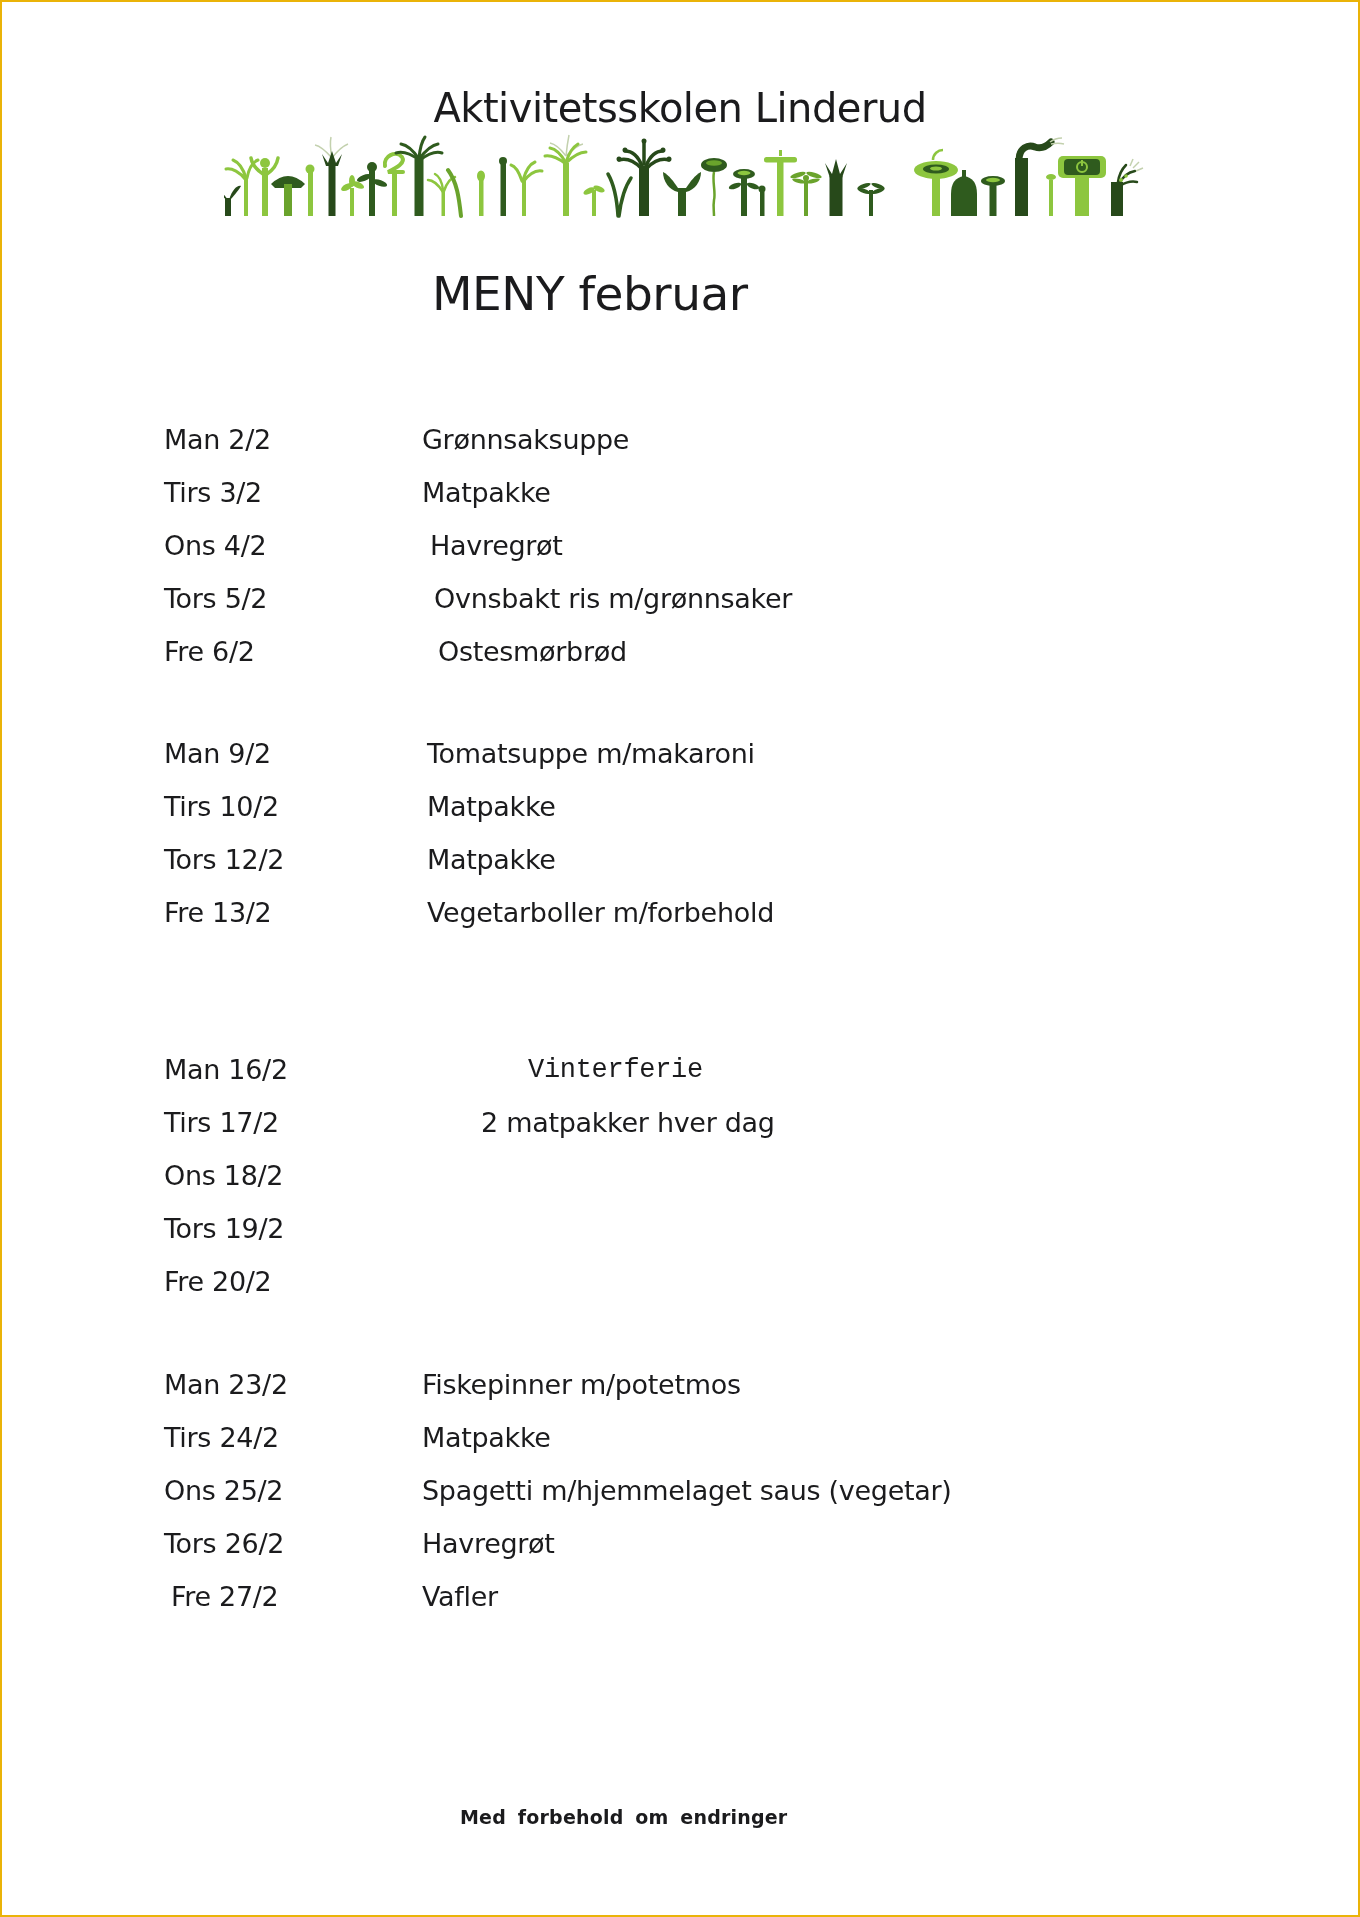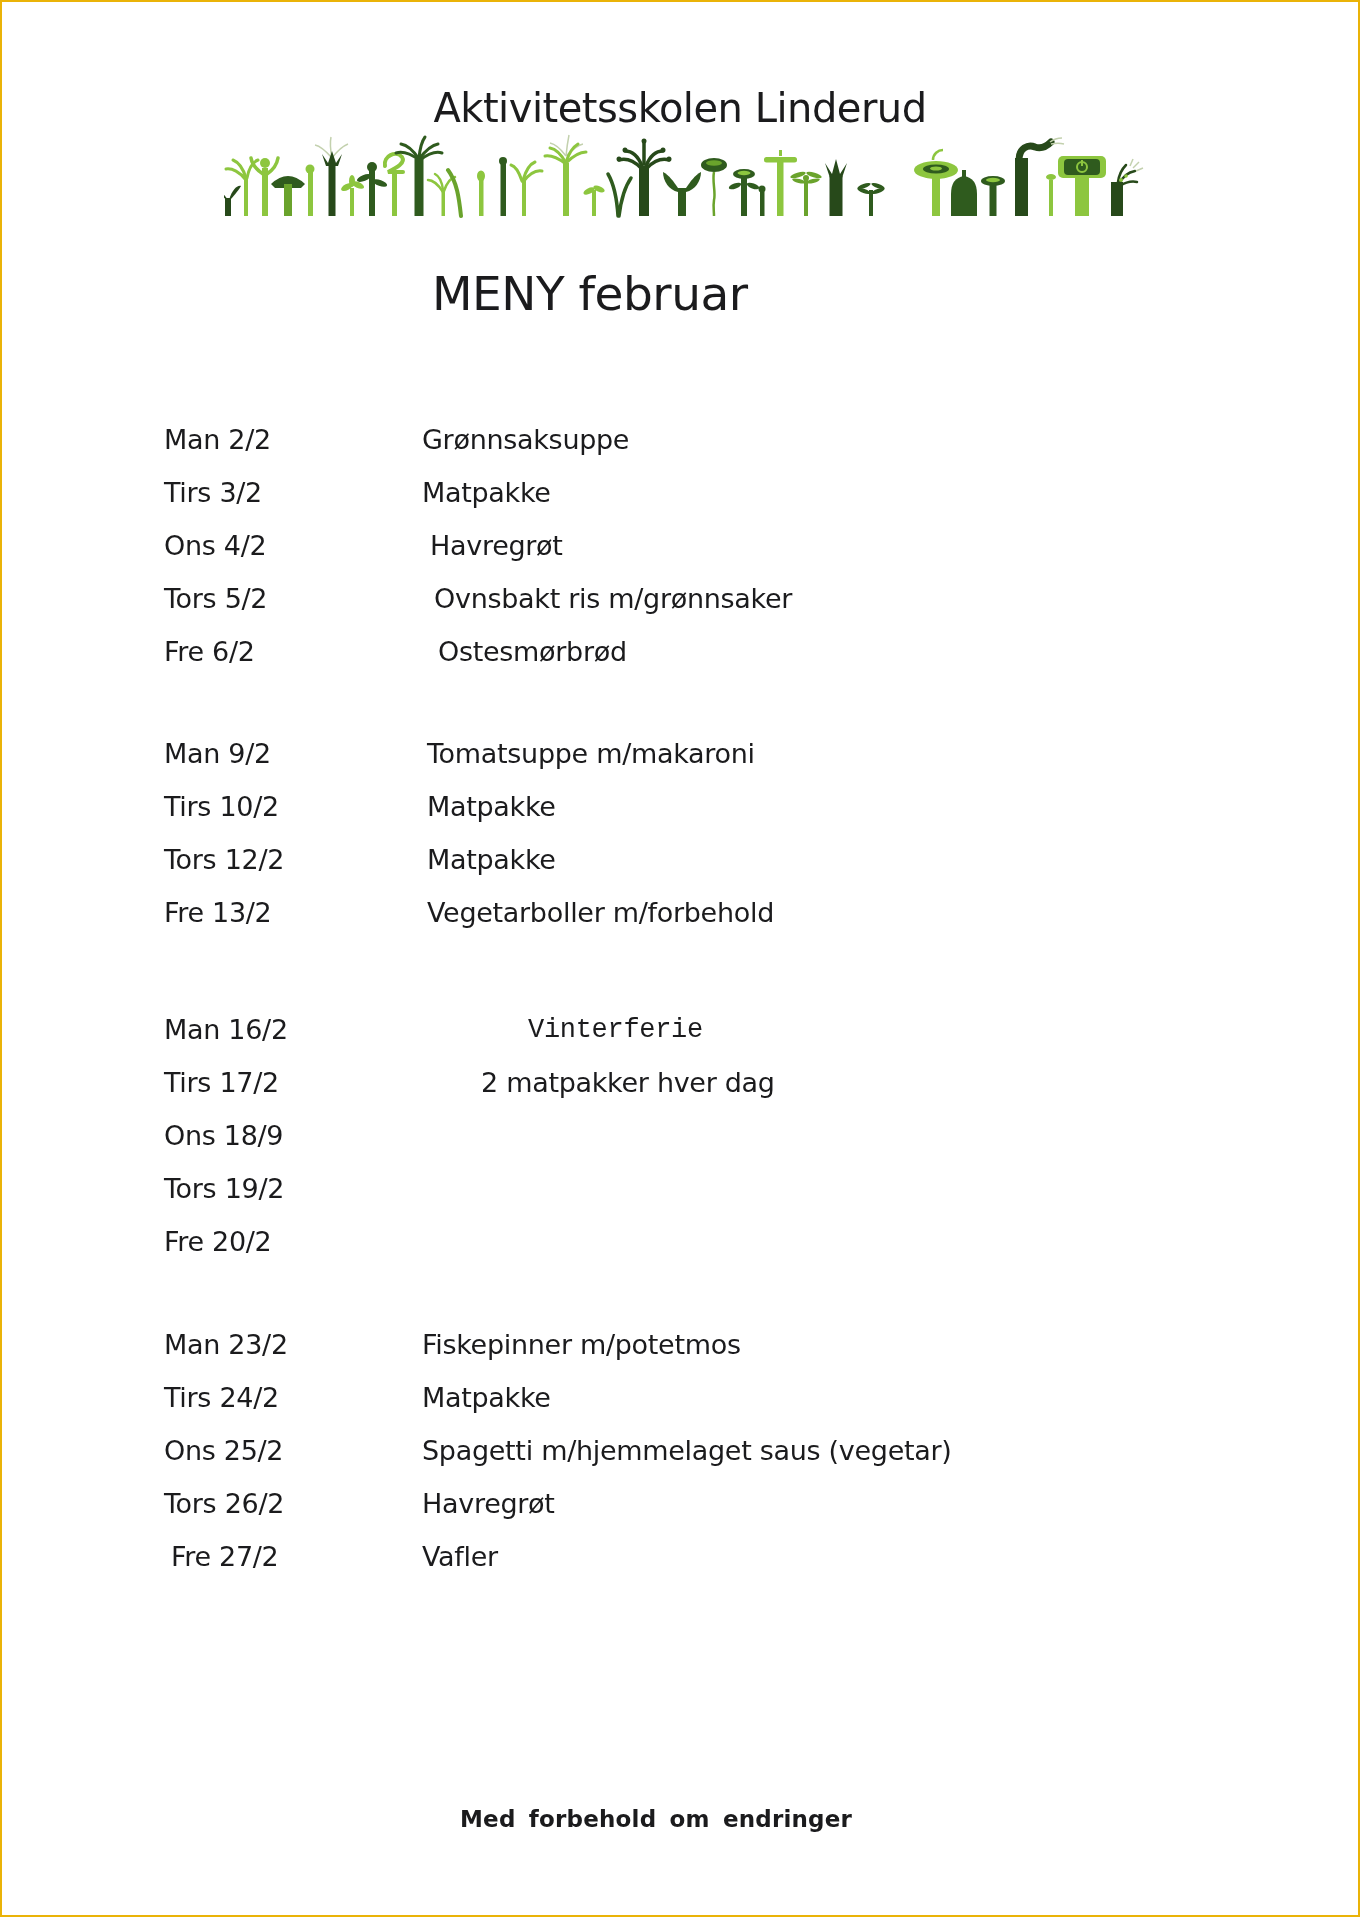--- a/index.html
+++ b/index.html
@@ -25,41 +25,41 @@
   }
   .menu-title{
     position:absolute;top:264px;left:430px;
     font-size:47px;line-height:1.2;
     letter-spacing:-0.5px;
     white-space:nowrap;
   }
   .menu{position:absolute;top:423px;left:0;width:100%;}
   .week{position:relative;}
   .w2{margin-top:49px;}
-  .w3{margin-top:64px;text-align:center;}
+  .w3{margin-top:104px;text-align:center;}
   .w4{margin-top:50px;}
   .row{position:relative;height:53px;}
   .day,.meal{
     position:absolute;top:0;
     font-size:27px;line-height:30px;
     letter-spacing:-0.3px;
     white-space:nowrap;
   }
   .day{left:162px;}
   .meal{left:420px;}
   .ml5{left:425px;}
   .ml8{left:428px;}
   .ml12{left:432px;}
   .ml16{left:436px;}
   .mcenter1{left:526px;font-family:Liberation Mono, monospace;}
   .mcenter2{left:479px;}
   .dind{left:169px;}
   .footer{
     position:absolute;top:1804px;left:458px;
-    font-size:23px;font-weight:700;
+    font-size:19px;font-weight:700;
     word-spacing:5px;letter-spacing:0.2px;
     white-space:nowrap;
   }
 </style>
 </head>
 <body>
 
 <div class="page">
 
   <div class="org-title">Aktivitetsskolen Linderud</div>
@@ -341,21 +341,21 @@
     <div class="week w3">
       <div class="row">
         <span class="day">Man 16/2</span>
         <span class="meal mcenter1">Vinterferie</span>
       </div>
       <div class="row">
         <span class="day">Tirs 17/2</span>
         <span class="meal mcenter2">2 matpakker hver dag</span>
       </div>
       <div class="row">
-        <span class="day">Ons 18/9</span>
+        <span class="day">Ons 18/2</span>
         <span class="meal"></span>
       </div>
       <div class="row">
         <span class="day">Tors 19/2</span>
         <span class="meal"></span>
       </div>
       <div class="row">
         <span class="day">Fre 20/2</span>
         <span class="meal"></span>
       </div>

